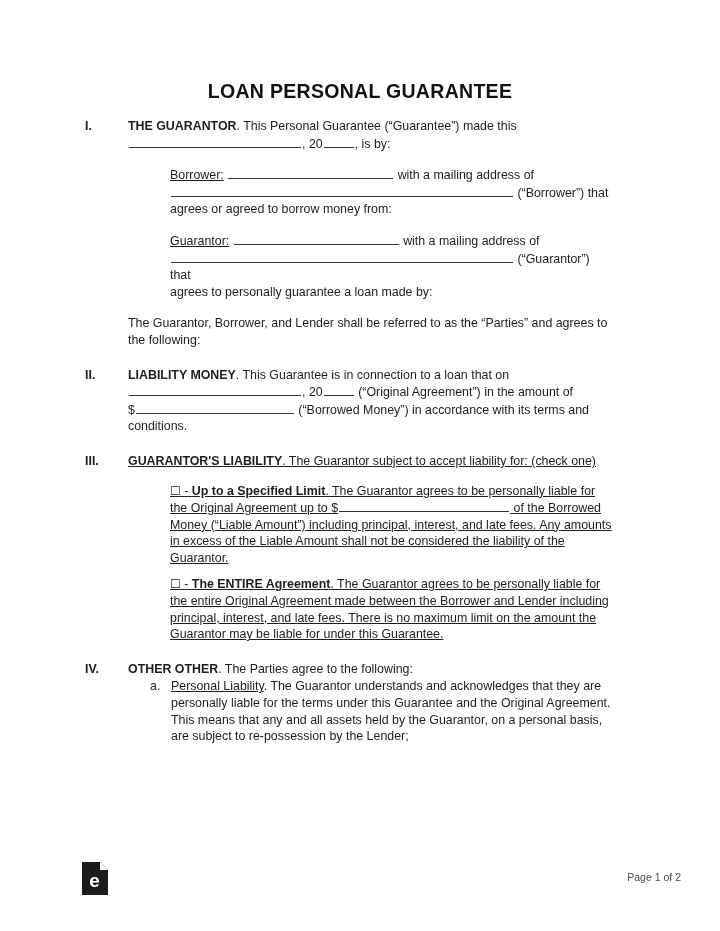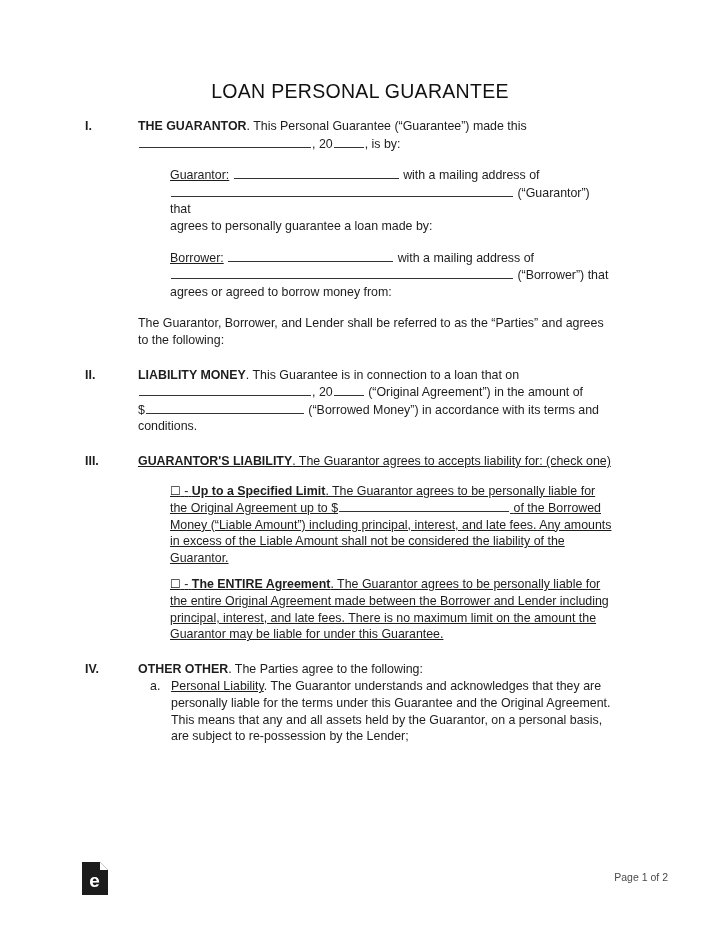--- a/index.html
+++ b/index.html
@@ -23,21 +23,21 @@
   }
 
   
   .doc-title {
     position: absolute;
     left: 0;
     right: 0;
     top: 80px;
     text-align: center;
     font-size: 19.5px;
-    font-weight: normal;
+    font-weight: bold;
     letter-spacing: 0.3px;
     color: #111111;
   }
 
   
   .body-col {
     position: absolute;
     left: 85px;
     top: 118px;
     width: 528px;
@@ -83,21 +83,21 @@
     height: 12px;
     margin: 0 1px;
   }
   .bl-date      { width: 172px; }
   .bl-year      { width: 30px; }
   .bl-name      { width: 165px; }
   .bl-address   { width: 342px; }
   .bl-amount    { width: 158px; }
   .bl-limit     { width: 170px; }
 
-  .para { margin: 0 0 0 10px; }
+  .para { margin: 0 0 0 0; }
   .gap-before { margin-top: 15px; }
 
   
   .option {
     margin-left: 42px;
     margin-top: 13px;
   }
   .cbx {
     font-family: "DejaVu Sans", sans-serif;
     font-size: 12px;
@@ -120,71 +120,71 @@
   
   .footer-logo {
     position: absolute;
     left: 82px;
     top: 862px;
     width: 26px;
     height: 33px;
   }
   .page-num {
     position: absolute;
-    right: 52px;
+    right: 39px;
     top: 871px;
     font-size: 10.5px;
     color: #4a4a4a;
   }
 </style>
 </head>
 <body>
 
 <div class="page">
 
   <div class="doc-title">LOAN PERSONAL GUARANTEE</div>
 
   <div class="body-col">
 
     <div class="section">
       <span class="sec-num">I.</span>
       <div class="sec-body">
         <p class="para"><b>THE GUARANTOR</b><span>. This Personal Guarantee (“Guarantee”) made this</span><br>
         <span class="blank bl-date"></span><span>, 20</span><span class="blank bl-year"></span><span>, is by:</span></p>
+
+        <div class="party-block">
+          <p class="tight"><span class="u">Borrower:</span> <span class="blank bl-name"></span> <span>with a mailing address of</span></p>
+          <p class="tight"><span class="blank bl-address"></span> <span>(“Borrower”) that</span></p>
+          <p class="tight">agrees or agreed to borrow money from:</p>
+        </div>
 
         <div class="party-block">
           <p class="tight"><span class="u">Guarantor:</span> <span class="blank bl-name"></span> <span>with a mailing address of</span></p>
           <p class="tight"><span class="blank bl-address"></span> <span>(“Guarantor”) that</span></p>
           <p class="tight">agrees to personally guarantee a loan made by:</p>
         </div>
 
-        <div class="party-block">
-          <p class="tight"><span class="u">Borrower:</span> <span class="blank bl-name"></span> <span>with a mailing address of</span></p>
-          <p class="tight"><span class="blank bl-address"></span> <span>(“Borrower”) that</span></p>
-          <p class="tight">agrees or agreed to borrow money from:</p>
-        </div>
-
 
         <p class="para gap-before">The Guarantor, Borrower, and Lender shall be referred to as the “Parties” and agrees to the following:</p>
       </div>
     </div>
 
     <div class="section" style="margin-top:18px;">
       <span class="sec-num">II.</span>
       <div class="sec-body">
         <p class="para"><b>LIABILITY MONEY</b><span>. This Guarantee is in connection to a loan that on</span><br>
         <span class="blank bl-date"></span><span>, 20</span><span class="blank bl-year"></span> <span>(“Original Agreement”) in the amount of</span><br>
         <span>$</span><span class="blank bl-amount"></span> <span>(“Borrowed Money”) in accordance with its terms and conditions.</span></p>
       </div>
     </div>
 
     <div class="section" style="margin-top:18px;text-decoration:underline;">
       <span class="sec-num">III.</span>
       <div class="sec-body">
-        <p class="para"><b>GUARANTOR'S LIABILITY</b><span>. The Guarantor agrees to accepts liability for: (check one)</span></p>
+        <p class="para"><b>GUARANTOR'S LIABILITY</b><span>. The Guarantor subject to accept liability for: (check one)</span></p>
 
         <div class="option">
           <p class="tight"><span class="cbx">☐</span> <span>-</span> <b>Up to a Specified Limit</b><span>. The Guarantor agrees to be personally liable for the Original Agreement up to $</span><span class="blank bl-limit"></span> <span>of the Borrowed Money (“Liable Amount”) including principal, interest, and late fees. Any amounts in excess of the Liable Amount shall not be considered the liability of the Guarantor.</span></p>
         </div>
 
         <div class="option" style="margin-top:10px;">
           <p class="tight"><span class="cbx">☐</span> <span>-</span> <b>The ENTIRE Agreement</b><span>. The Guarantor agrees to be personally liable for the entire Original Agreement made between the Borrower and Lender including principal, interest, and late fees. There is no maximum limit on the amount the Guarantor may be liable for under this Guarantee.</span></p>
         </div>
       </div>
     </div>

